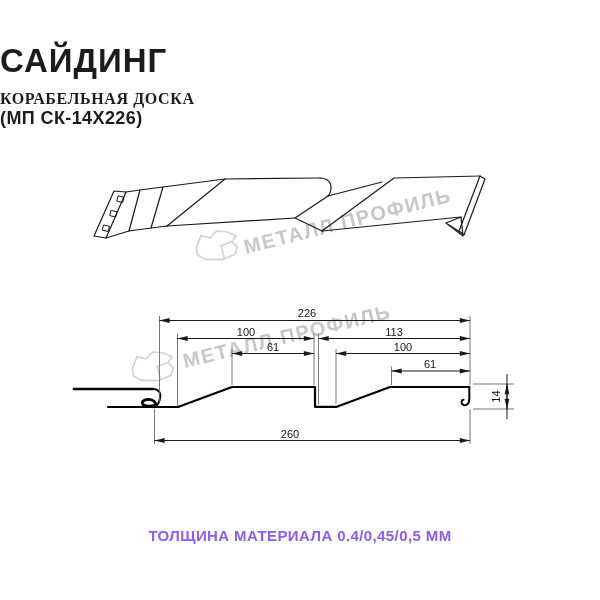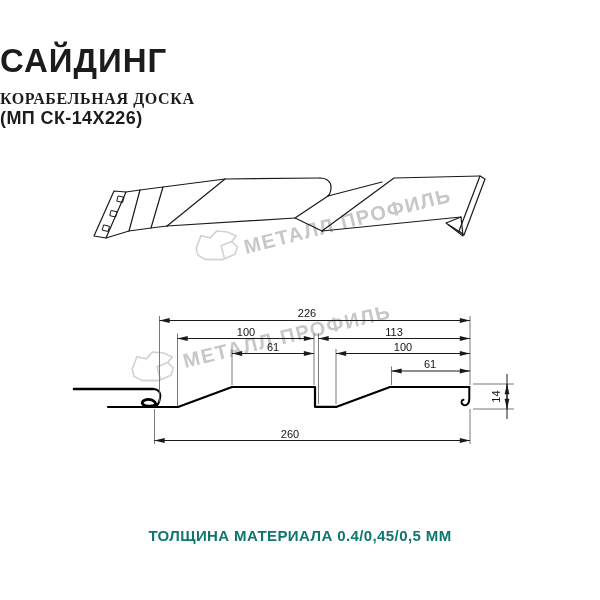--- a/index.html
+++ b/index.html
@@ -7,21 +7,21 @@
     width:600px;height:600px;background:#ffffff;position:relative;overflow:hidden;
     font-family:"Liberation Sans","DejaVu Sans",sans-serif;
   }
   .stage{position:absolute;left:0;top:0;width:600px;height:600px;}
   .header{position:absolute;left:0;top:44px;width:600px;color:#1c1c1c;}
   .title{font-size:33px;font-weight:800;letter-spacing:1px;line-height:1.05;}
   .subtitle{font-size:16px;font-weight:700;letter-spacing:.6px;margin-top:11px;font-family:Liberation Serif, serif;}
   .model{font-size:18px;font-weight:700;letter-spacing:.4px;}
   .footer{
     position:absolute;left:0;top:527px;width:600px;text-align:center;
-    font-size:15px;font-weight:700;letter-spacing:.4px;color:#0f766e;
+    font-size:15px;font-weight:700;letter-spacing:.4px;color:#8b5cf6;
   }
   svg text{font-family:"Liberation Sans","DejaVu Sans",sans-serif;}
   .dimtxt{font-size:11px;fill:#141414;}
   .wmtxt{font-size:20px;font-weight:700;letter-spacing:1.5px;}
 </style>
 </head>
 <body>
 
 <div class="stage">
 

